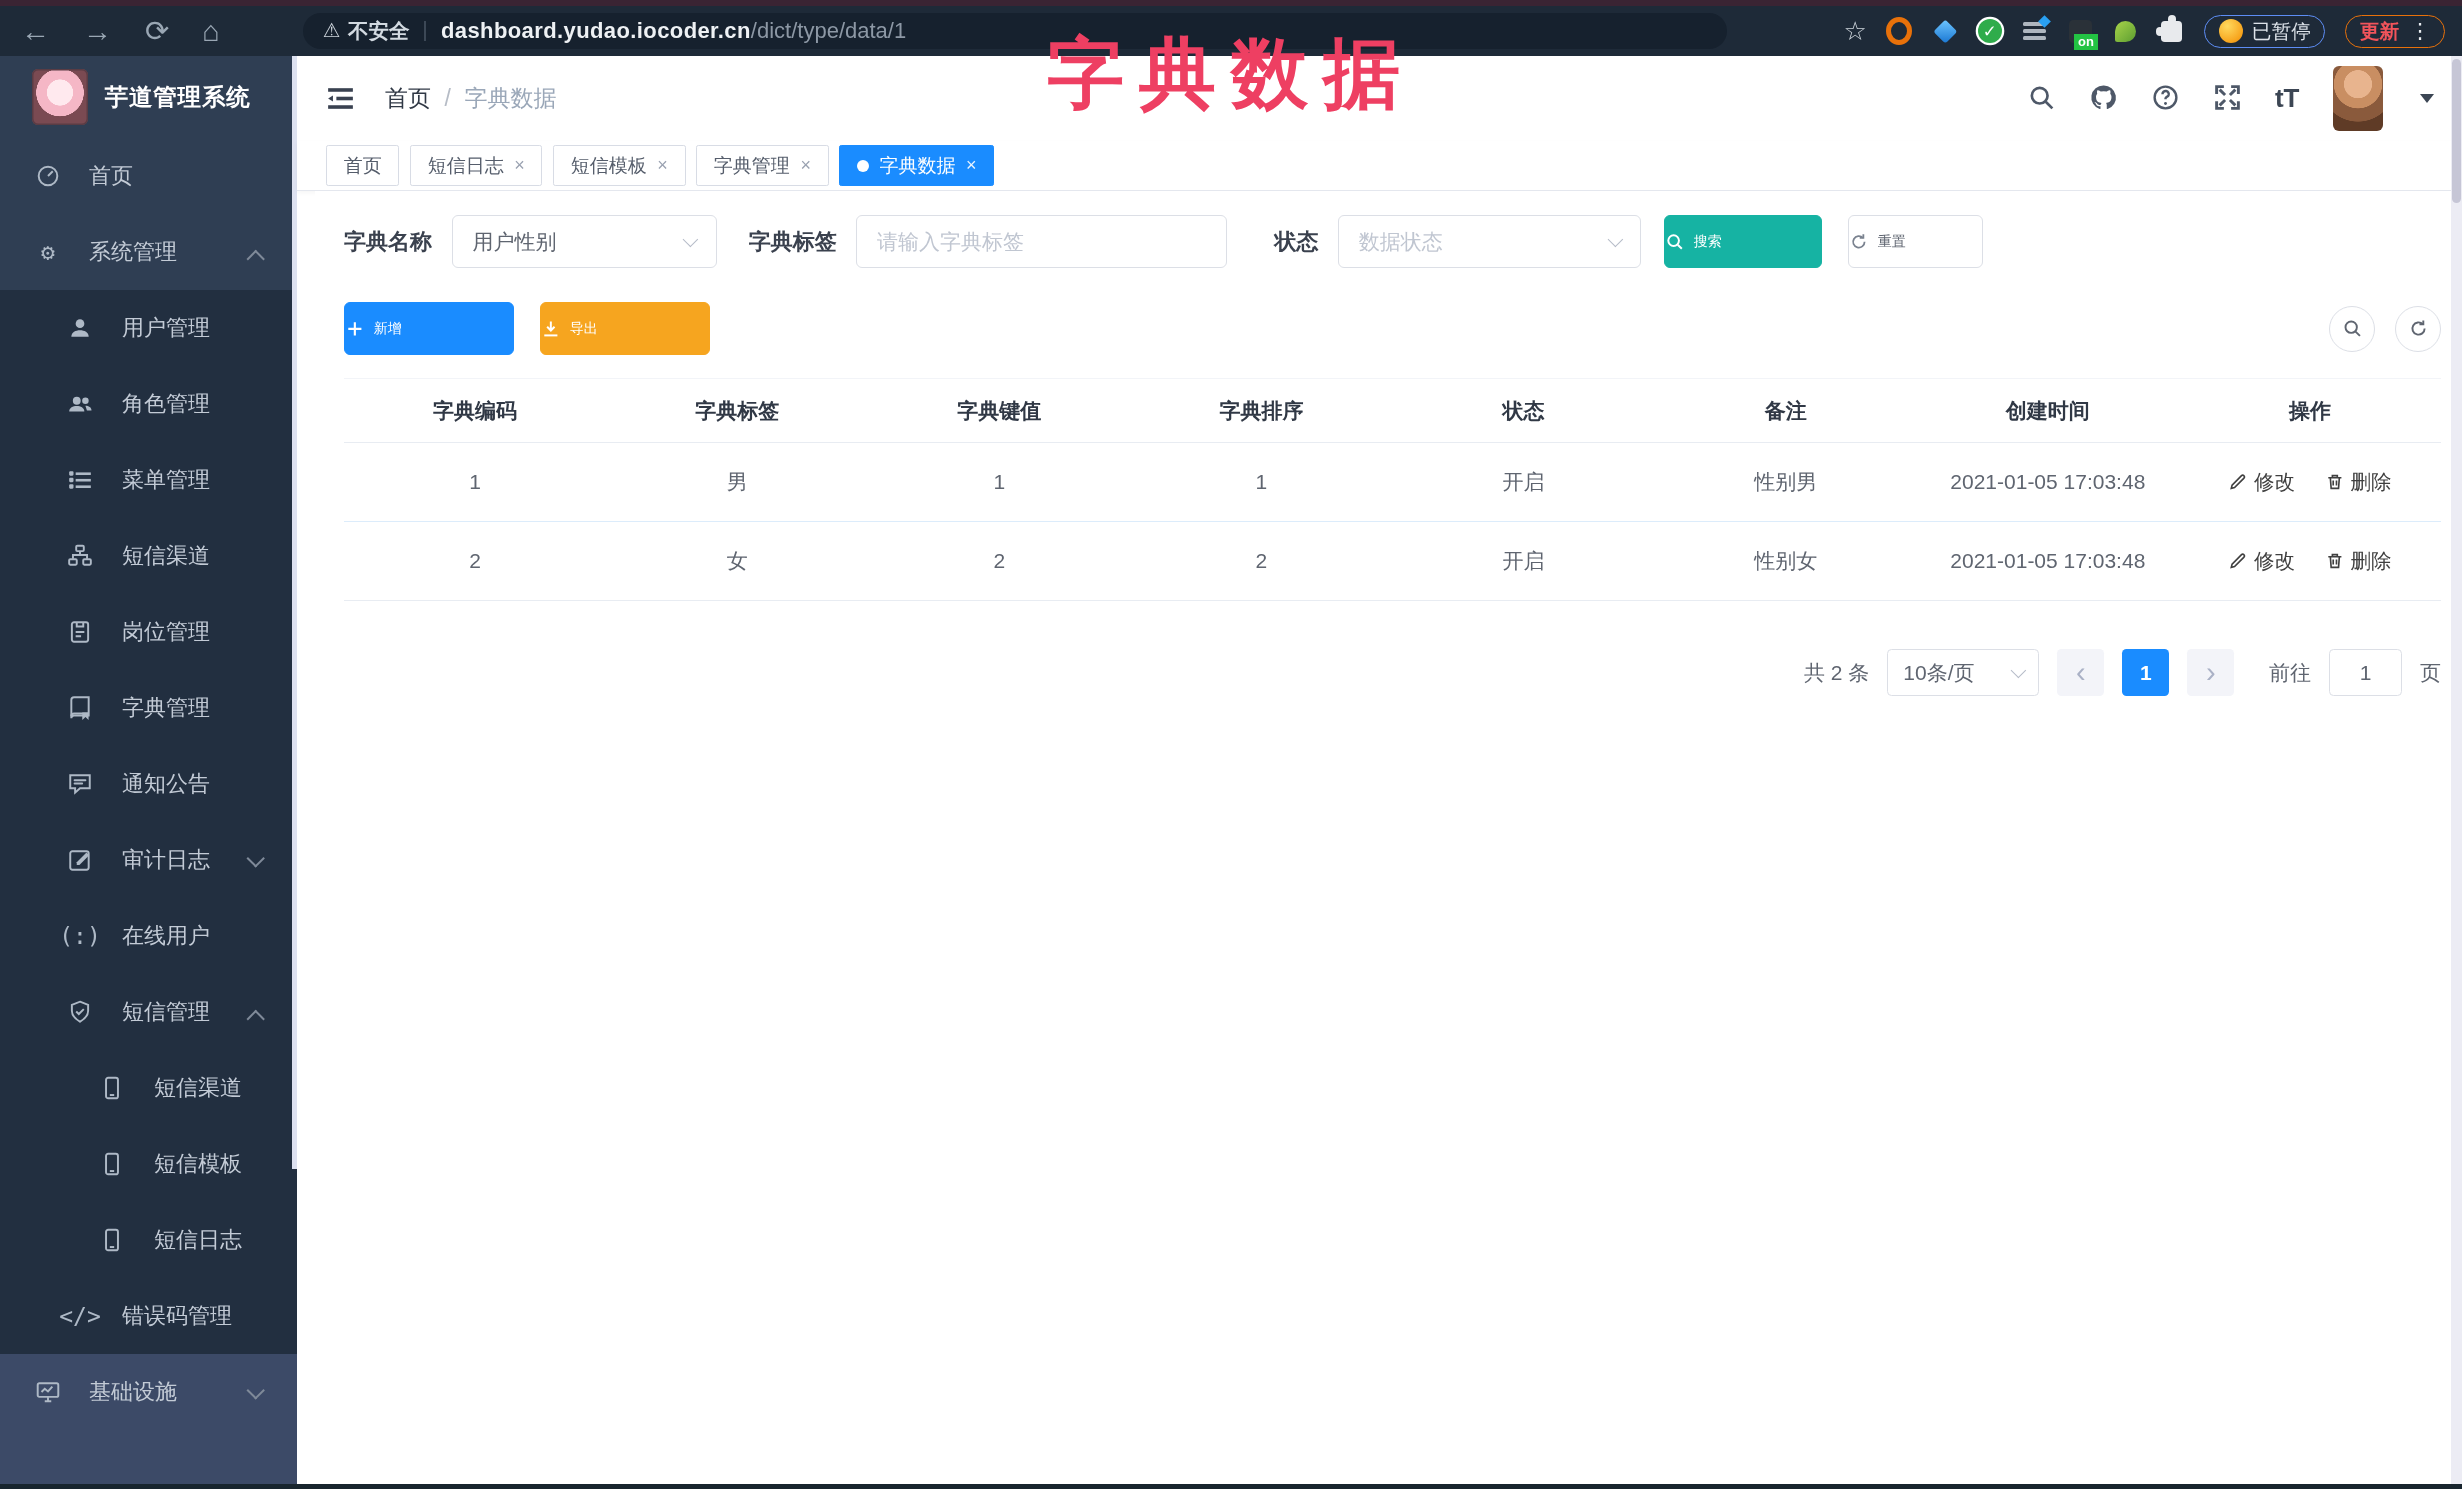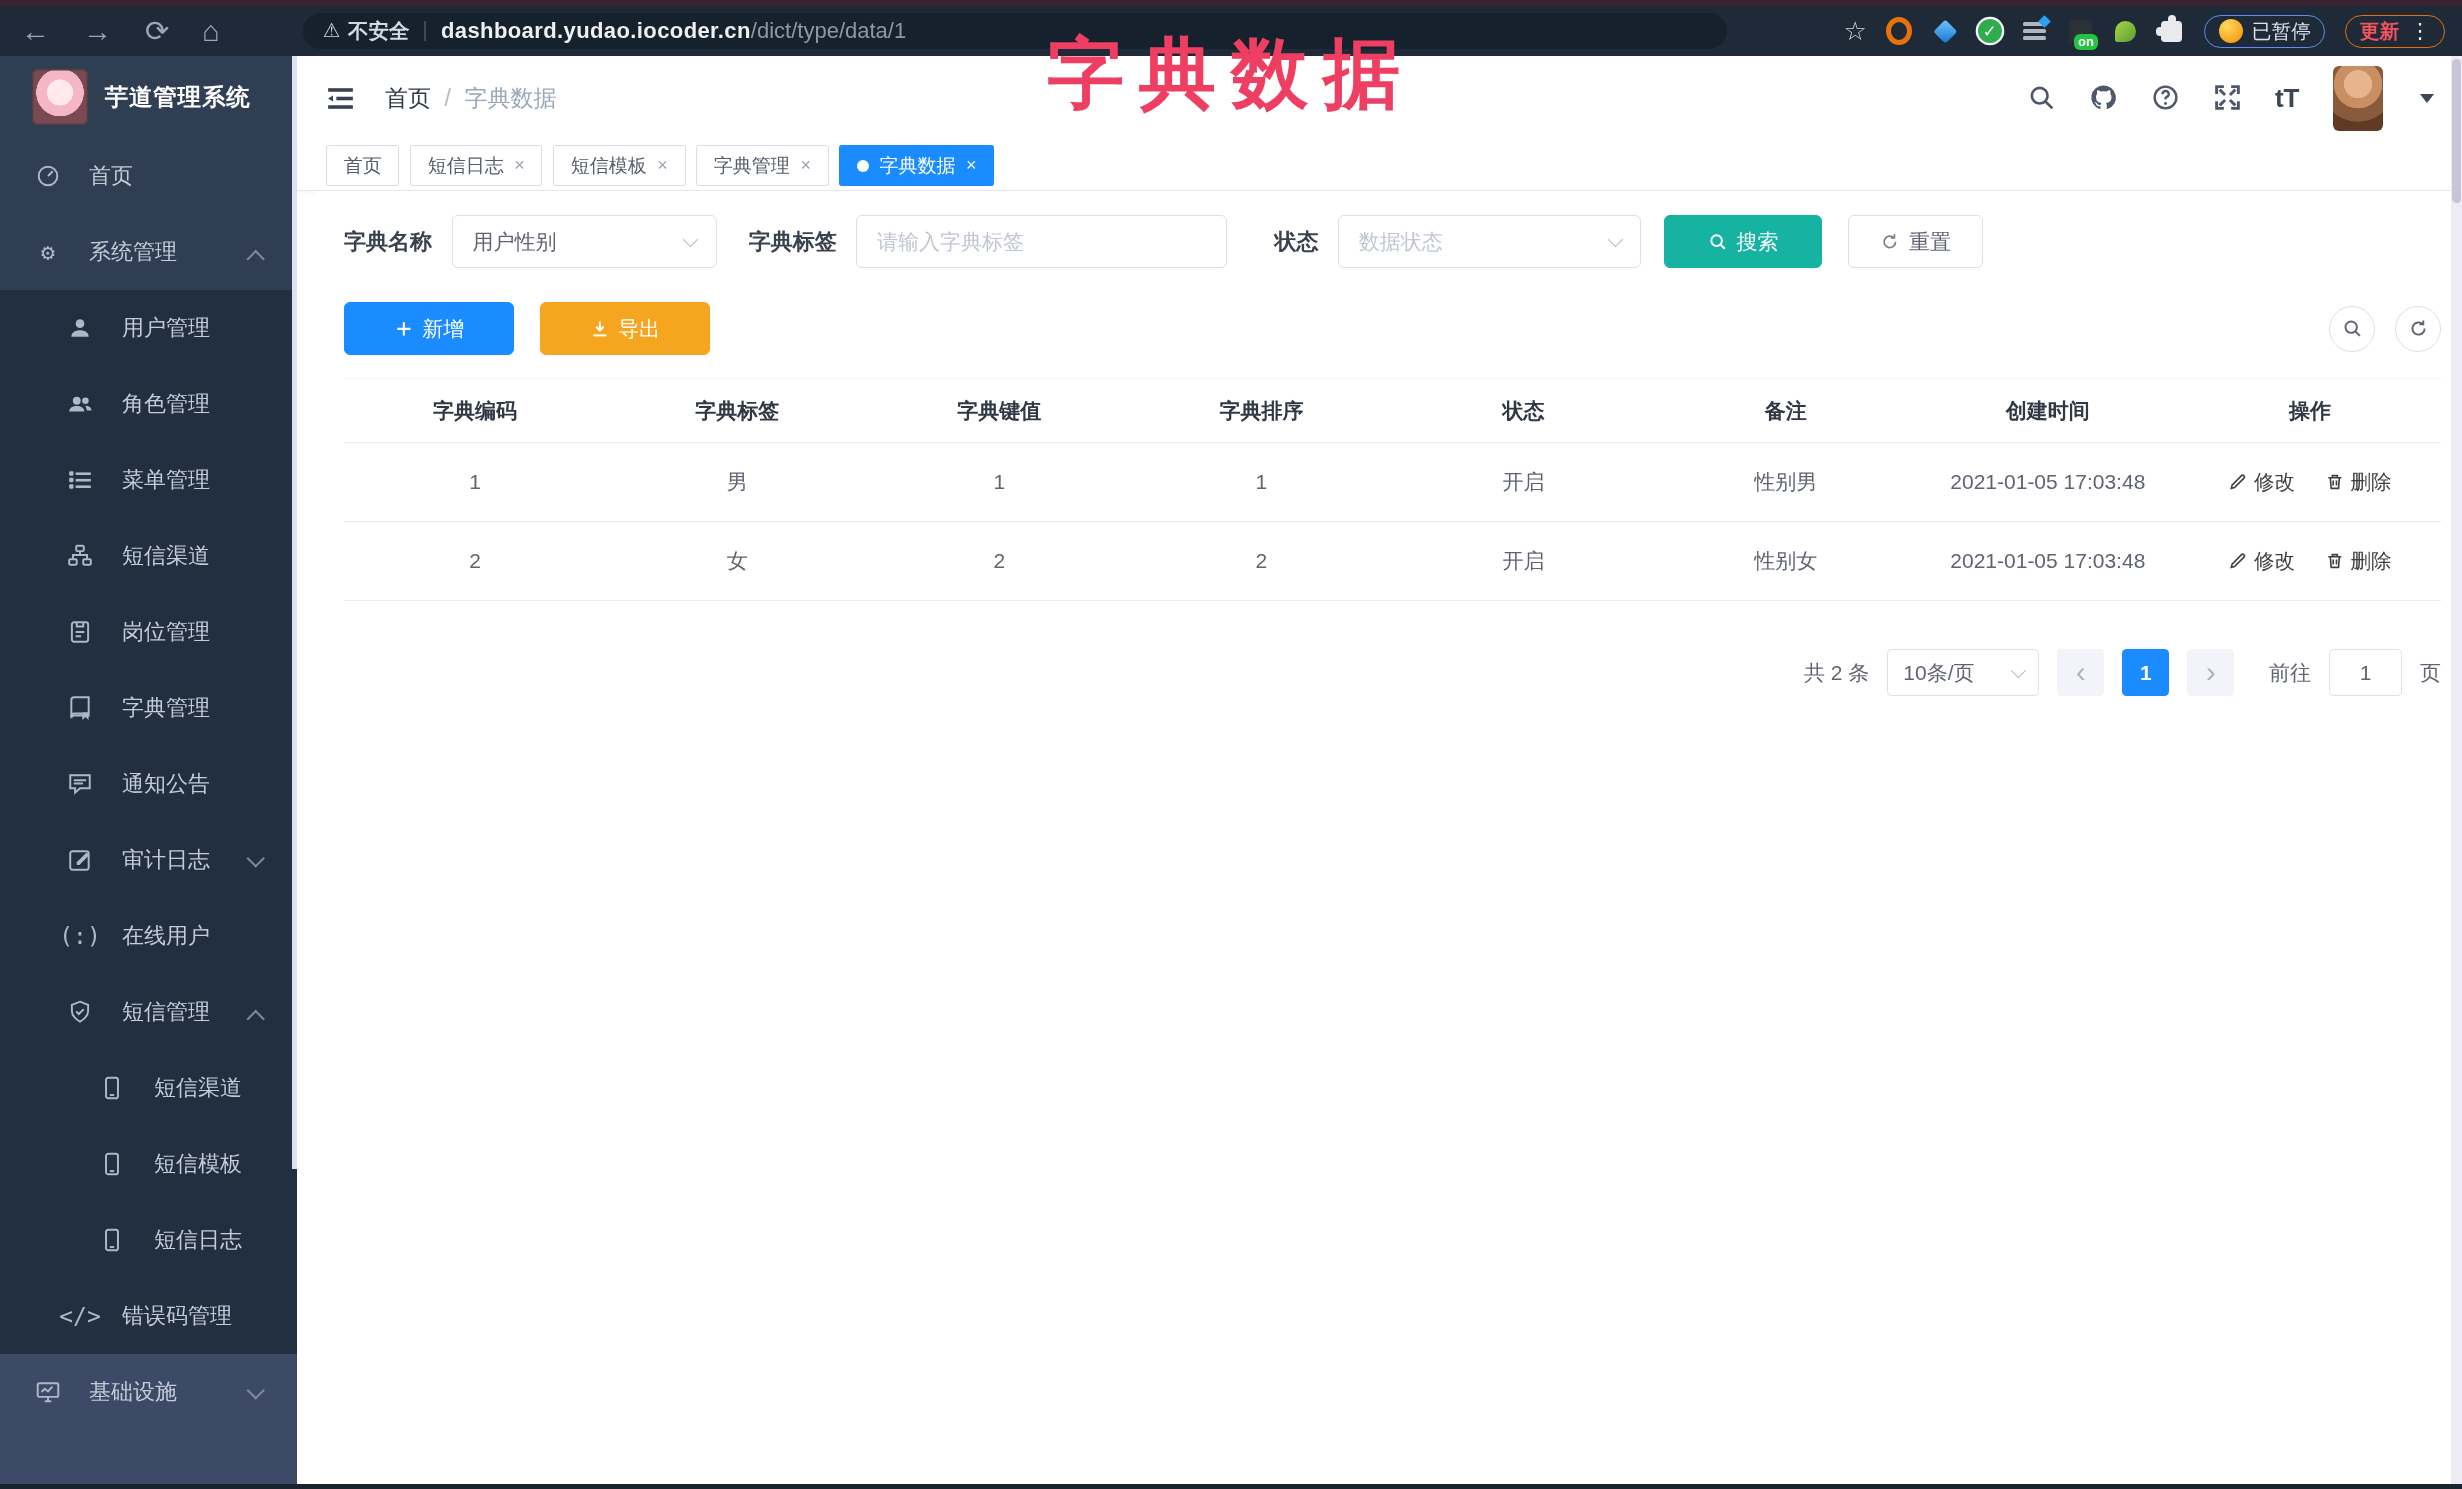--- a/index.html
+++ b/index.html
@@ -22,21 +22,21 @@
   .chrome-right{position:absolute;right:16.7px;top:0;height:50px;display:flex;align-items:center;gap:19.7px;}
   .star{color:#cfd6dd;font-size:26px;}
   .ext{width:26px;height:26px;position:relative;display:flex;align-items:center;justify-content:center;}
   .ext-donut{width:18px;height:18px;border:5.3px solid #e8710a;border-radius:50%;}
   .ext-gem{width:16.7px;height:16.7px;background:linear-gradient(135deg,#6ec6ff,#1976d2);transform:rotate(45deg);border-radius:3px;}
   .ext-green{width:24px;height:24px;border-radius:50%;background:#2fac4b;color:#fff;font-size:16.7px;font-weight:700;display:flex;align-items:center;justify-content:center;box-shadow:0 0 0 2.3px #fff;}
   .ext-sliders{width:23px;height:23px;display:flex;flex-direction:column;justify-content:space-between;padding:2.3px 0;box-sizing:border-box;}
   .ext-sliders i{display:block;height:3.8px;background:#aeb6bf;border-radius:1.5px;}
   .ext-sliders .dia{position:absolute;top:-1.5px;right:-1.5px;width:9px;height:9px;background:#29a0f2;transform:rotate(45deg);}
   .ext-onbadge{width:23px;height:23px;background:#2a3138;border-radius:4.5px;position:relative;}
-  .ext-onbadge b{position:absolute;right:-6px;bottom:-7.6px;background:#23c343;color:#fff;font-size:13px;font-weight:700;padding:0.8px 3.8px;border-radius:6px;line-height:1.1;}
+  .ext-onbadge b{position:absolute;right:-6px;bottom:-7.6px;background:#23c343;color:#fff;font-size:13px;font-weight:700;padding:0.8px 3.8px;border-radius:0;line-height:1.1;}
   .ext-leaf{width:21px;height:21px;border-radius:50% 50% 50% 12%;background:linear-gradient(135deg,#a8d44a,#5c9e31);}
   .ext-puzzle{width:21px;height:21px;background:#e8eaed;border-radius:3.8px;position:relative;}
   .ext-puzzle::before{content:"";position:absolute;top:-5.3px;left:6.8px;width:8.3px;height:8.3px;border-radius:50%;background:#e8eaed;}
   .ext-puzzle::after{content:"";position:absolute;left:-5.3px;top:6.8px;width:8.3px;height:8.3px;border-radius:50%;background:#e8eaed;}
   .pill{height:33px;border-radius:18px;display:flex;align-items:center;padding:0 13.6px;box-sizing:border-box;font-size:19.7px;}
   .pill-paused{border:1.5px solid #5d8df5;color:#dde3ea;gap:9px;}
   .emoji-face{width:24px;height:24px;border-radius:50%;background:radial-gradient(circle at 35% 30%,#ffd95e,#f7a41d 70%,#d97f06);position:relative;}
   .pill-update{border:1.5px solid #e8710a;color:#f2545b;font-weight:700;gap:10.6px;}
   .pill-update .dots{color:#e9edf1;font-size:21px;font-weight:400;}
 
@@ -91,21 +91,21 @@
   .tag-dot{width:12px;height:12px;border-radius:50%;background:#fff;}
 
   
   .content{position:absolute;left:315px;top:191px;width:2155px;height:1299px;background:#fff;padding:0 29px;box-sizing:border-box;}
   .filter-row{margin-top:23px;display:flex;align-items:center;height:55px;gap:0;}
   .flabel{font-size:22px;color:#3a414e;font-weight:700;margin-right:19.7px;}
   .selbox,.inpbox{height:53px;border:0.8px solid #dcdfe6;border-radius:6px;background:#fff;display:flex;align-items:center;padding:0 19.7px;box-sizing:border-box;font-size:21px;}
   .selbox .val{color:#5f6570;}
   .ph{color:#c0c6d1;}
   .sel-chev{width:9.8px;height:9.8px;border-right:1.9px solid #b6bcc8;border-bottom:1.9px solid #b6bcc8;transform:rotate(45deg);margin-left:auto;margin-top:-4.5px;}
-  .btn{height:53px;border-radius:6px;display:flex;align-items:center;justify-content:center;gap:9px;font-size:21px;cursor:pointer;box-sizing:border-box;}
+  .btn{height:53px;border-radius:6px;display:flex;align-items:center;justify-content:flex-start;gap:9px;font-size:14px;cursor:pointer;box-sizing:border-box;}
   .btn-search{background:#16b3a3;color:#fff;width:158px;border:0.8px solid #16b3a3;}
   .btn-reset{background:#fff;color:#5f6570;width:135px;border:0.8px solid #dcdfe6;}
   .btn-add{background:#1a8cff;color:#fff;width:170px;border:0.8px solid #1a8cff;}
   .btn-export{background:#f6a51f;color:#fff;width:170px;border:0.8px solid #f6a51f;}
   .toolbar-row{margin-top:33px;display:flex;align-items:center;}
   .tool-circles{margin-left:auto;display:flex;gap:19.7px;}
   .circle-btn{width:44px;height:44px;border-radius:50%;border:0.8px solid #dcdfe6;background:#fff;display:flex;align-items:center;justify-content:center;color:#5f6570;cursor:pointer;}
   .circle-btn svg{width:21px;height:21px;}
 
   table.grid{width:100%;border-collapse:collapse;table-layout:fixed;margin-top:23px;}

